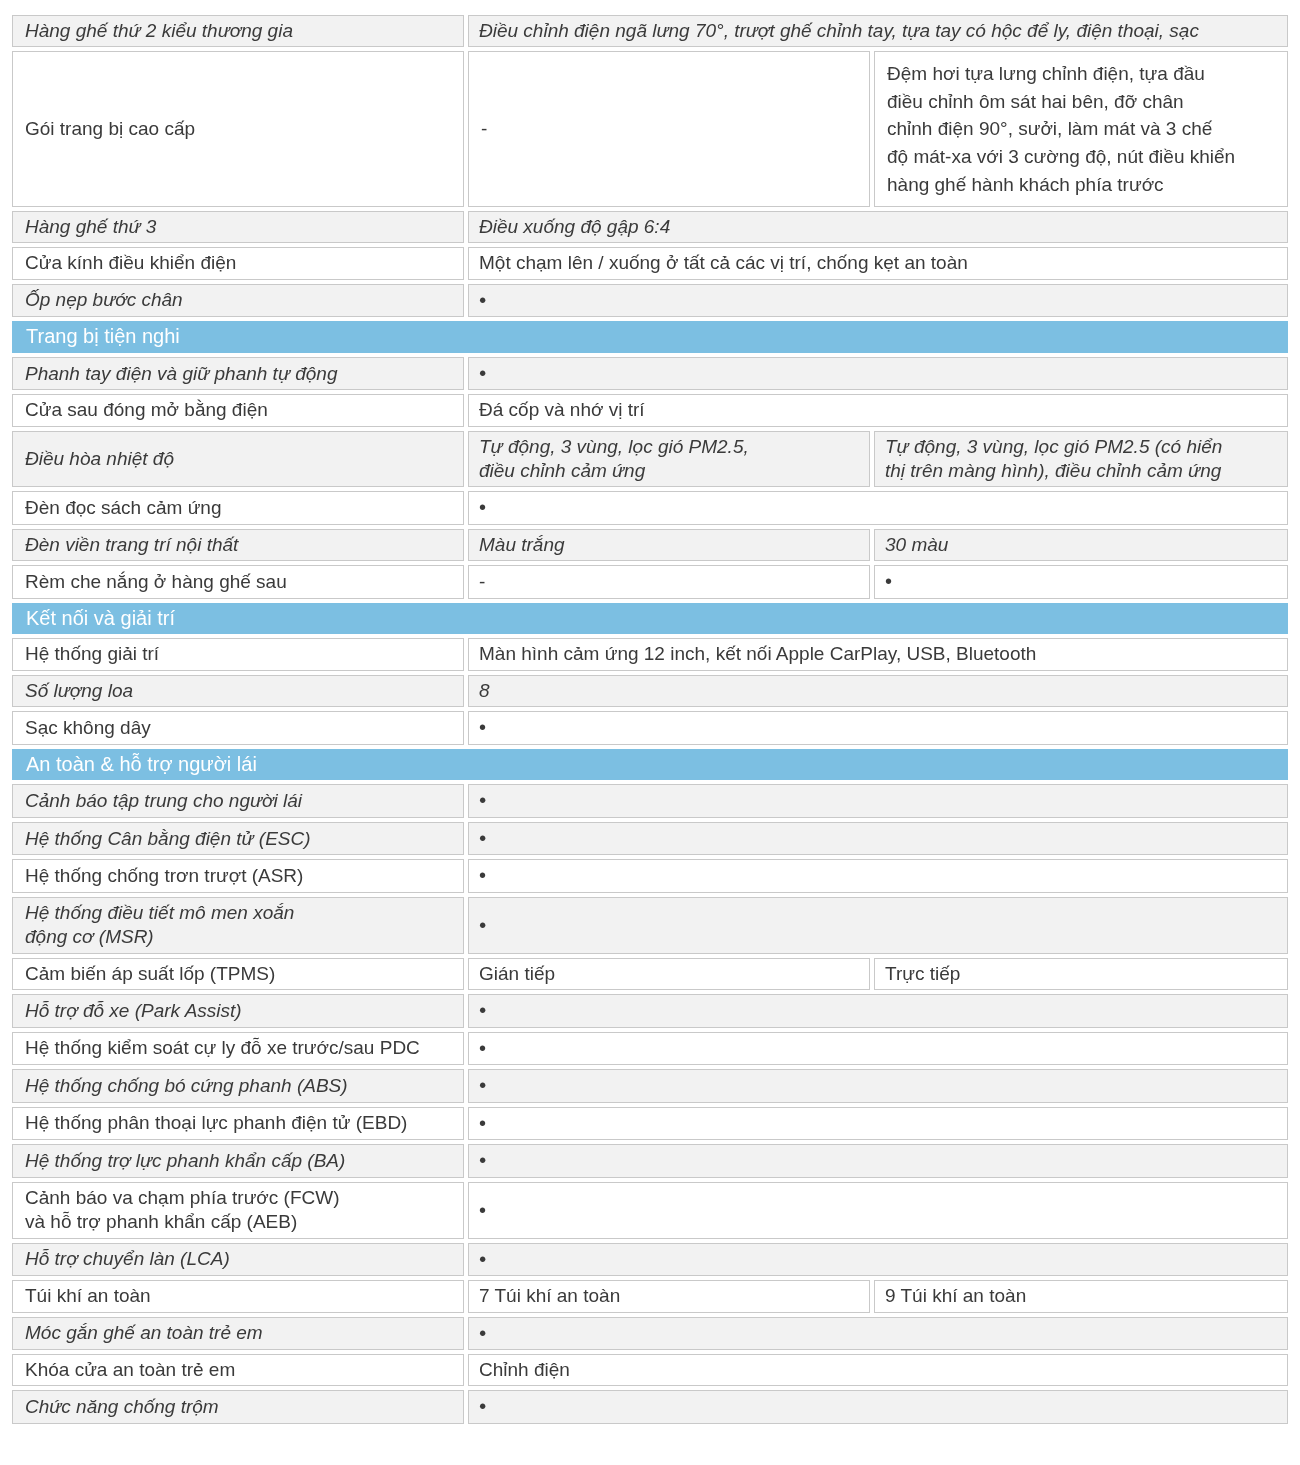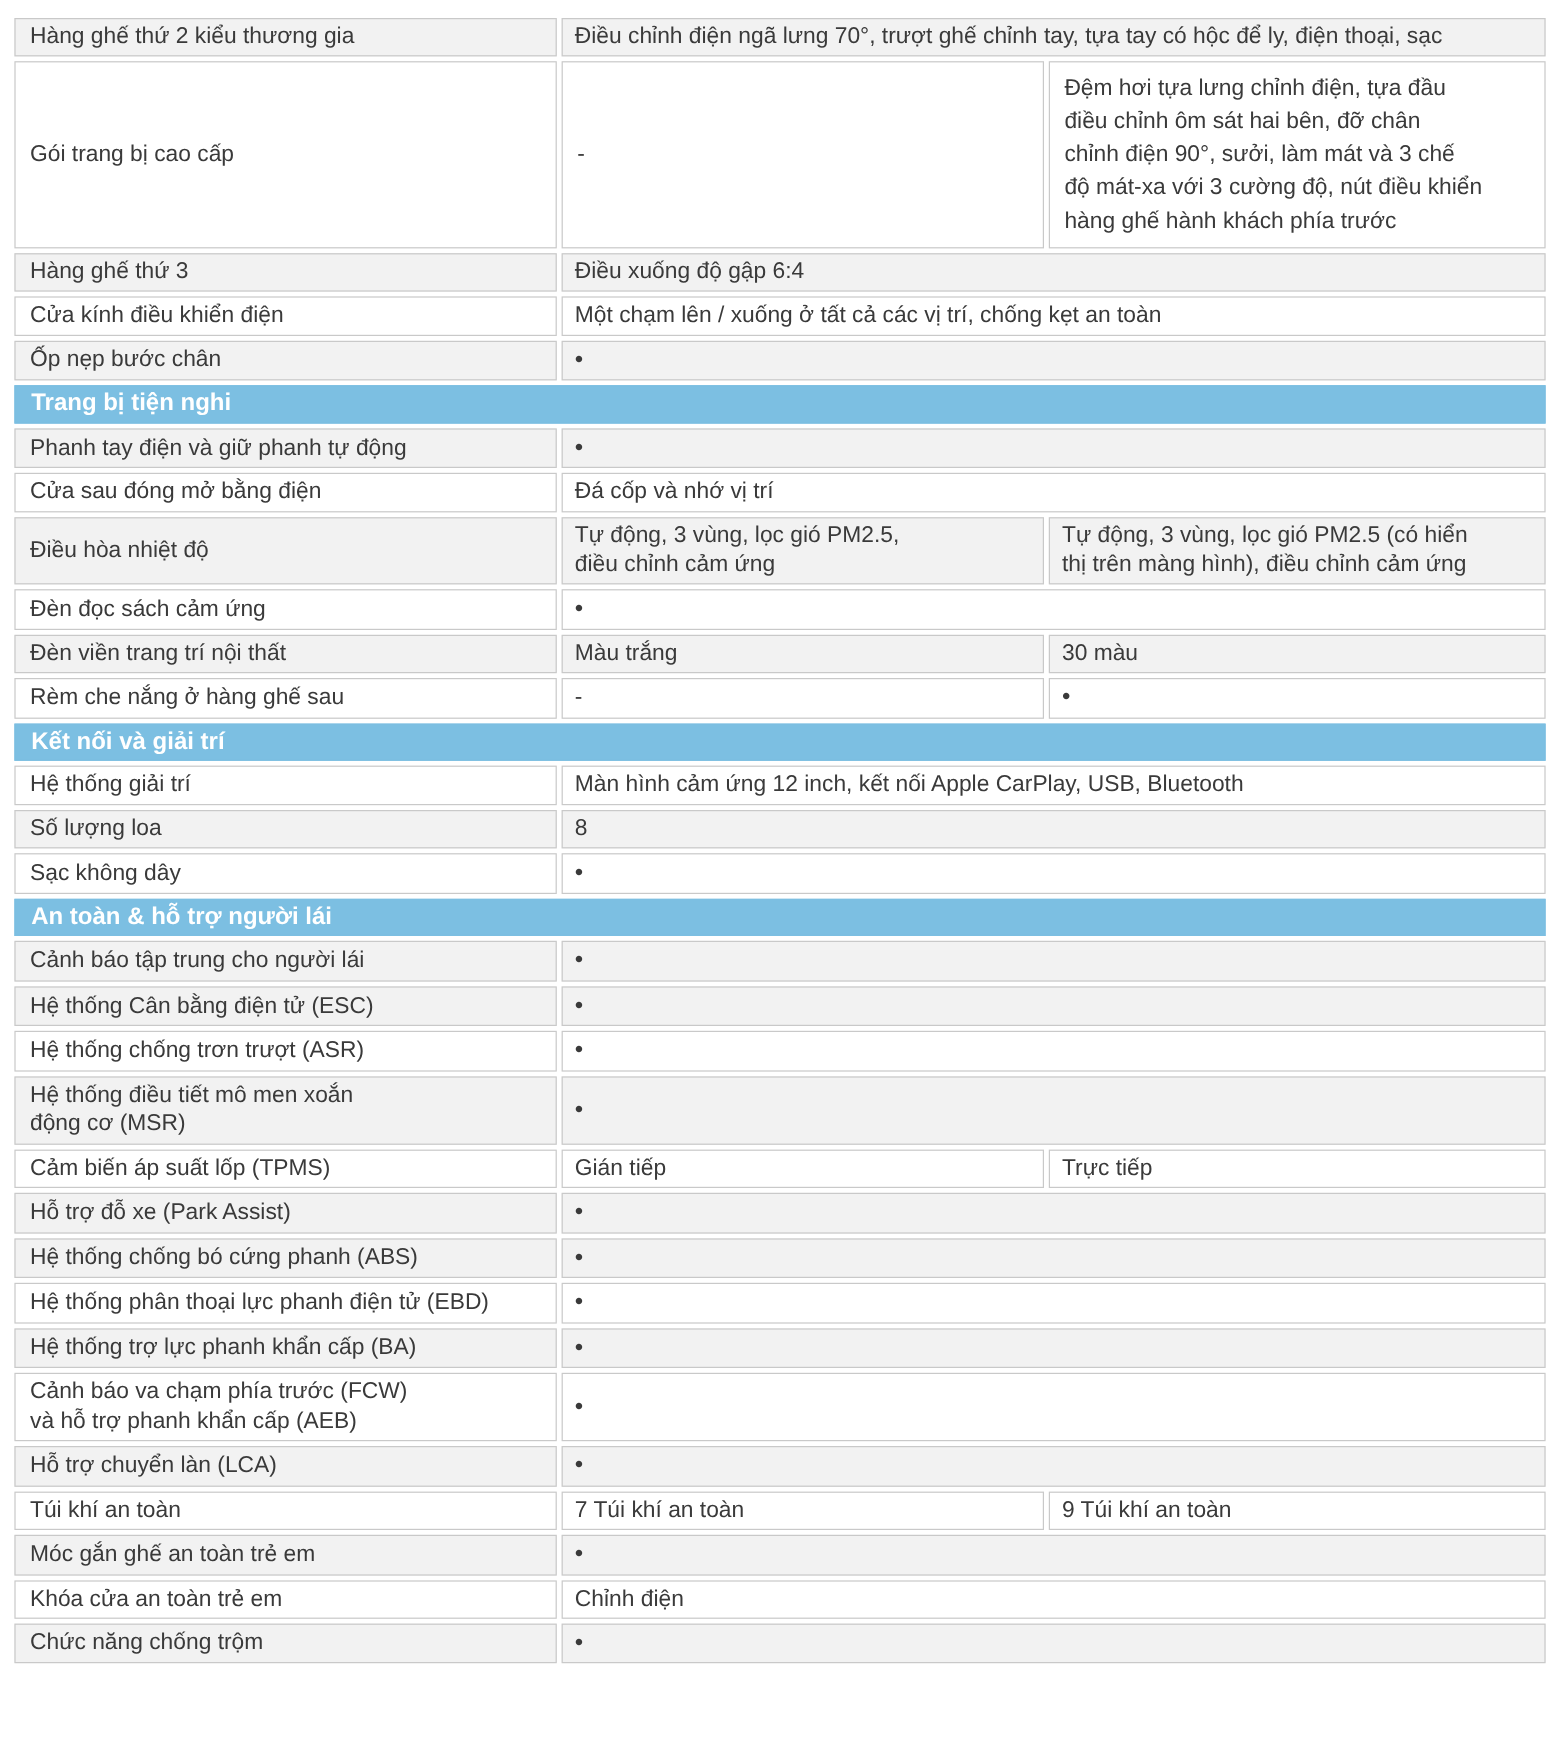--- a/index.html
+++ b/index.html
@@ -21,39 +21,39 @@
   td{
     box-sizing:border-box;
     border:1px solid #c9c9c9;
     background:#ffffff;
     font-size:19px;
     line-height:1.28;
     padding:3px 10px;
     height:32px;
     vertical-align:middle;
   }
-  tr.shaded td{background:#f2f2f2;}
+  tr.shaded td{background:#f2f2f2;font-style:italic;}
   td.label{
     text-align:left;
     padding-left:12px;
     white-space:pre-line;
   }
   td.value{
     white-space:pre-line;
   }
   td.value.tall{
     padding:8px 12px;
     line-height:1.45;
   }
   td.dot{font-size:20px;}
   tr.section td{
     background:#7cbfe2;
     border:1px solid #7cbfe2;
     color:#ffffff;
-    font-weight:bold;
+    font-weight:normal;
     font-size:20px;
     height:29px;
     padding:2px 13px;
     text-align:left;
   }
 </style>
 </head>
 <body>
 
 <div>
@@ -158,20 +158,24 @@
         </tr>
         <tr class="plain">
           <td class="label">Cảm biến áp suất lốp (TPMS)</td>
           <td class="value" colspan="1">Gián tiếp</td>
           <td class="value" colspan="1">Trực tiếp</td>
         </tr>
         <tr class="shaded">
           <td class="label">Hỗ trợ đỗ xe (Park Assist)</td>
           <td class="value dot" colspan="2">•</td>
         </tr>
+        <tr class="plain">
+          <td class="label">Hệ thống kiểm soát cự ly đỗ xe trước/sau PDC</td>
+          <td class="value dot" colspan="2">•</td>
+        </tr>
         <tr class="shaded">
           <td class="label">Hệ thống chống bó cứng phanh (ABS)</td>
           <td class="value dot" colspan="2">•</td>
         </tr>
         <tr class="plain">
           <td class="label">Hệ thống phân thoại lực phanh điện tử (EBD)</td>
           <td class="value dot" colspan="2">•</td>
         </tr>
         <tr class="shaded">
           <td class="label">Hệ thống trợ lực phanh khẩn cấp (BA)</td>

